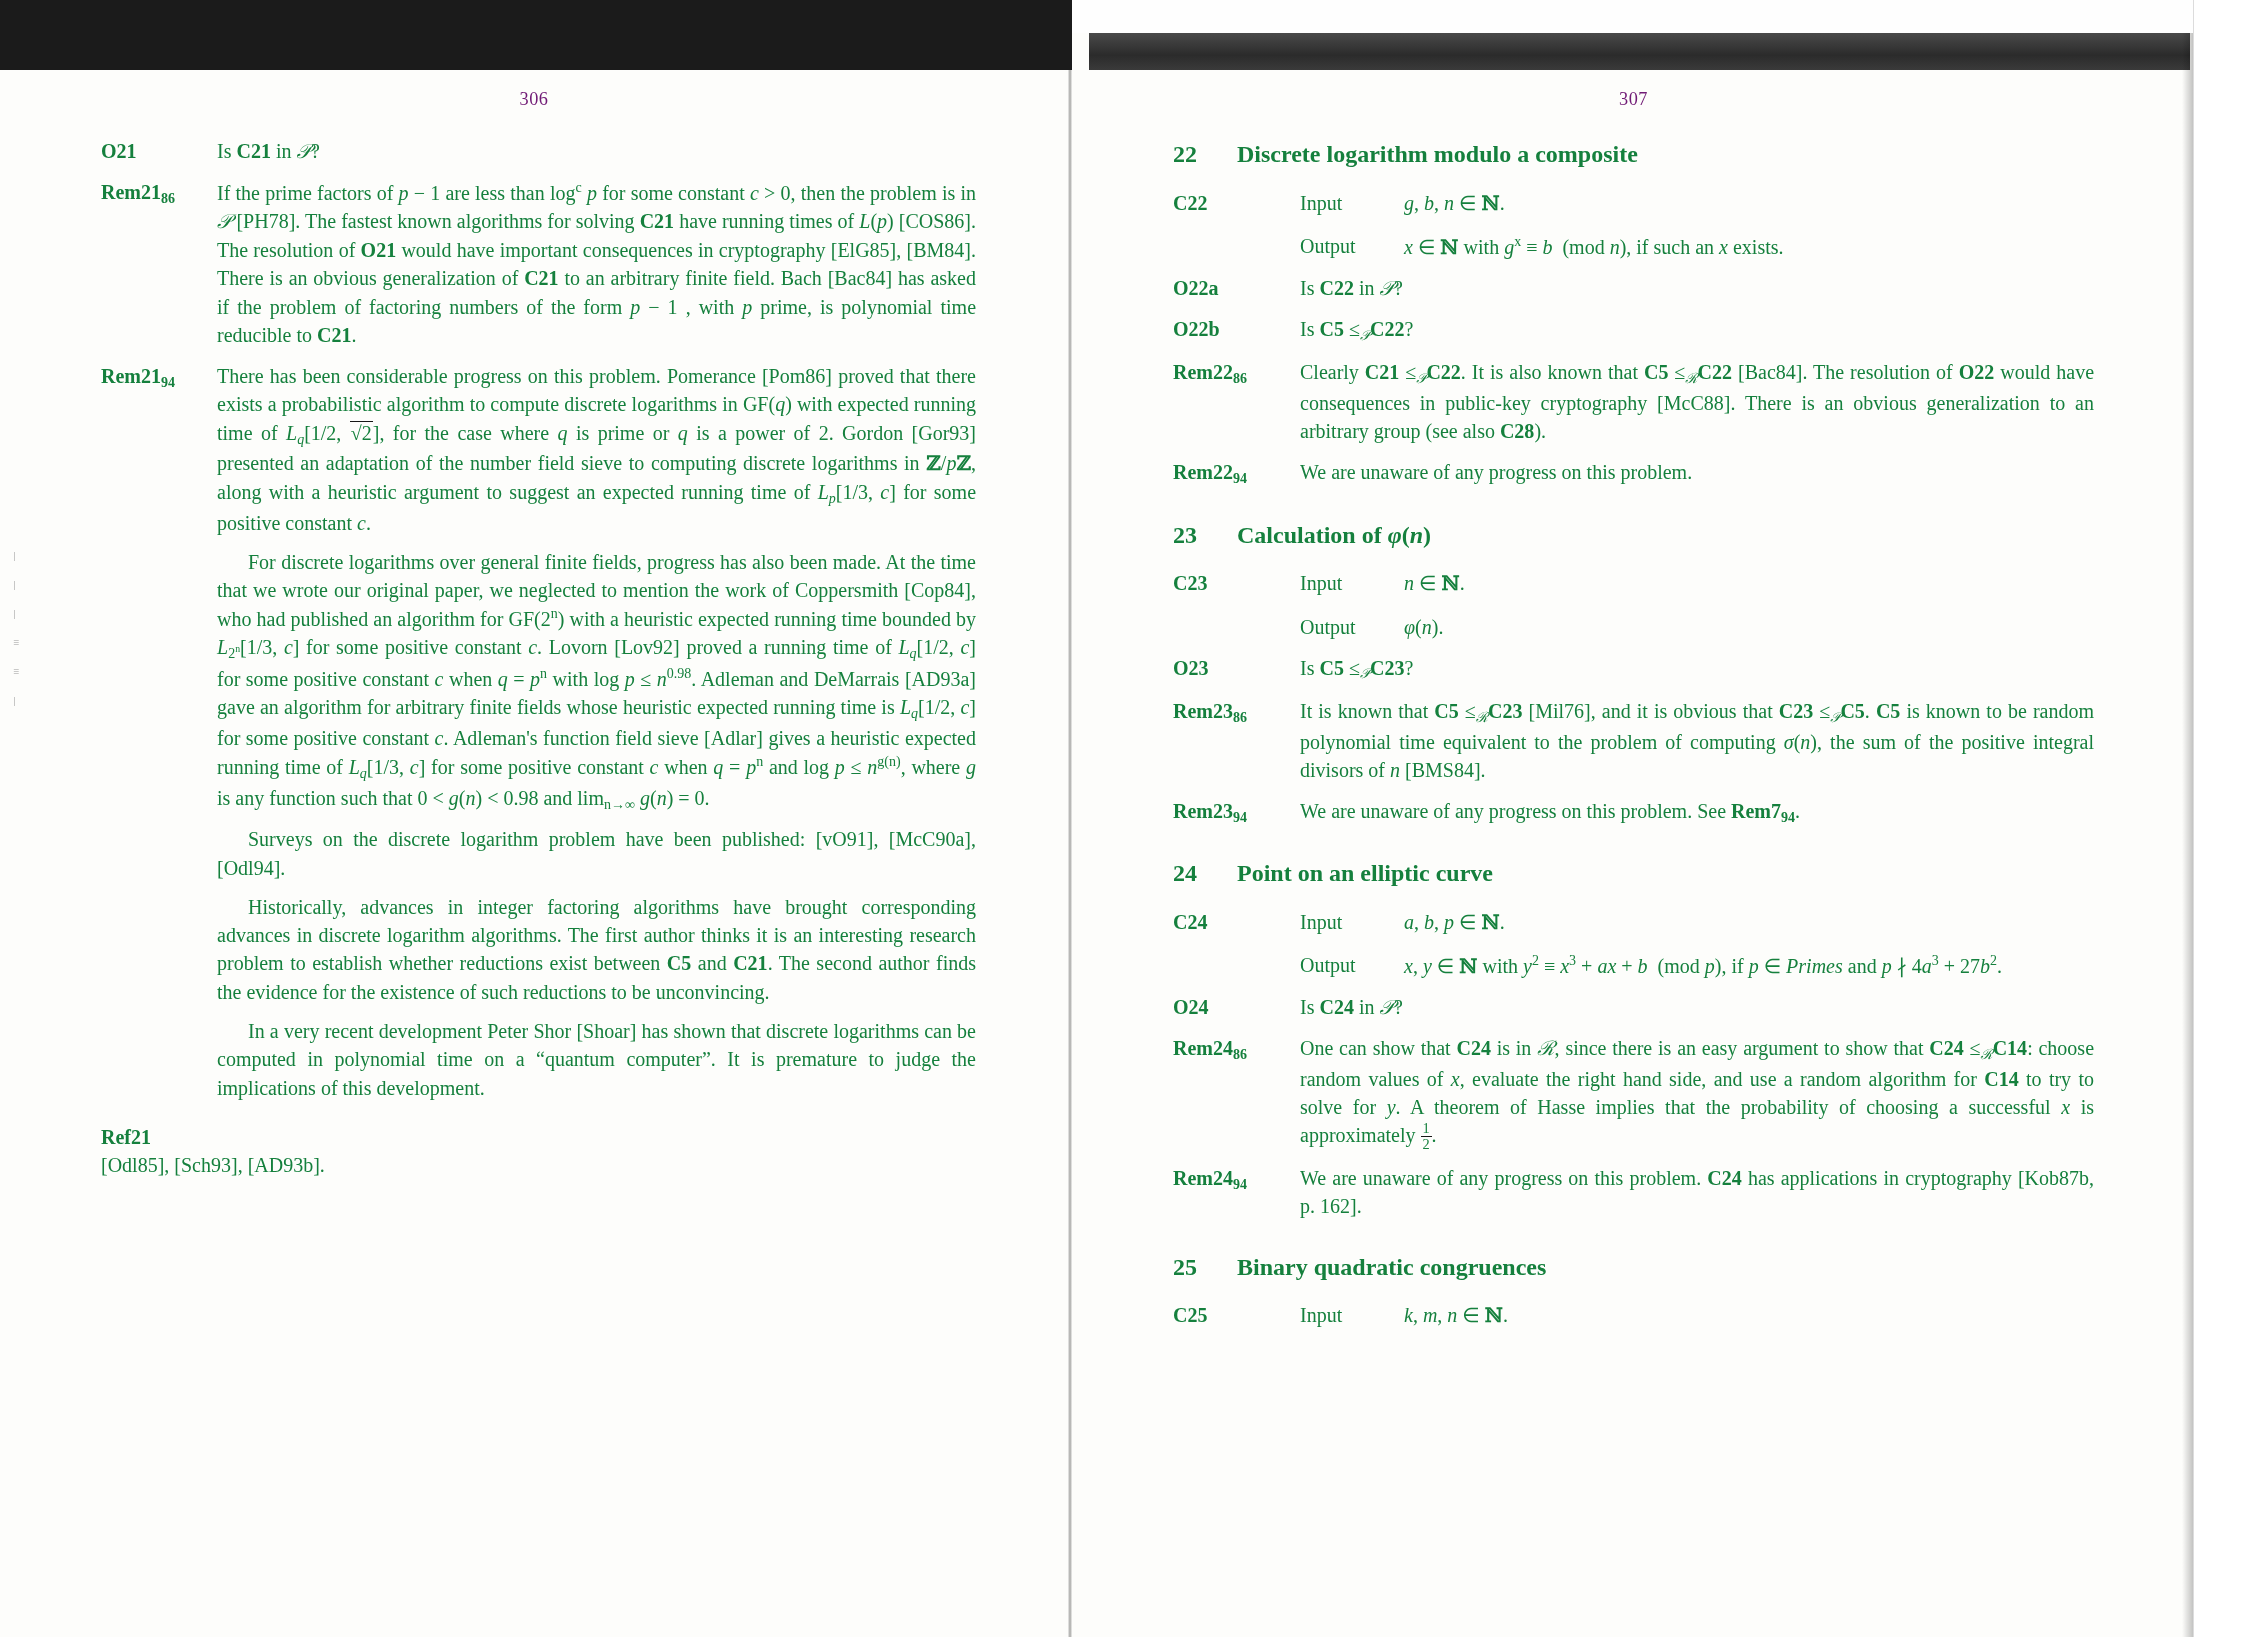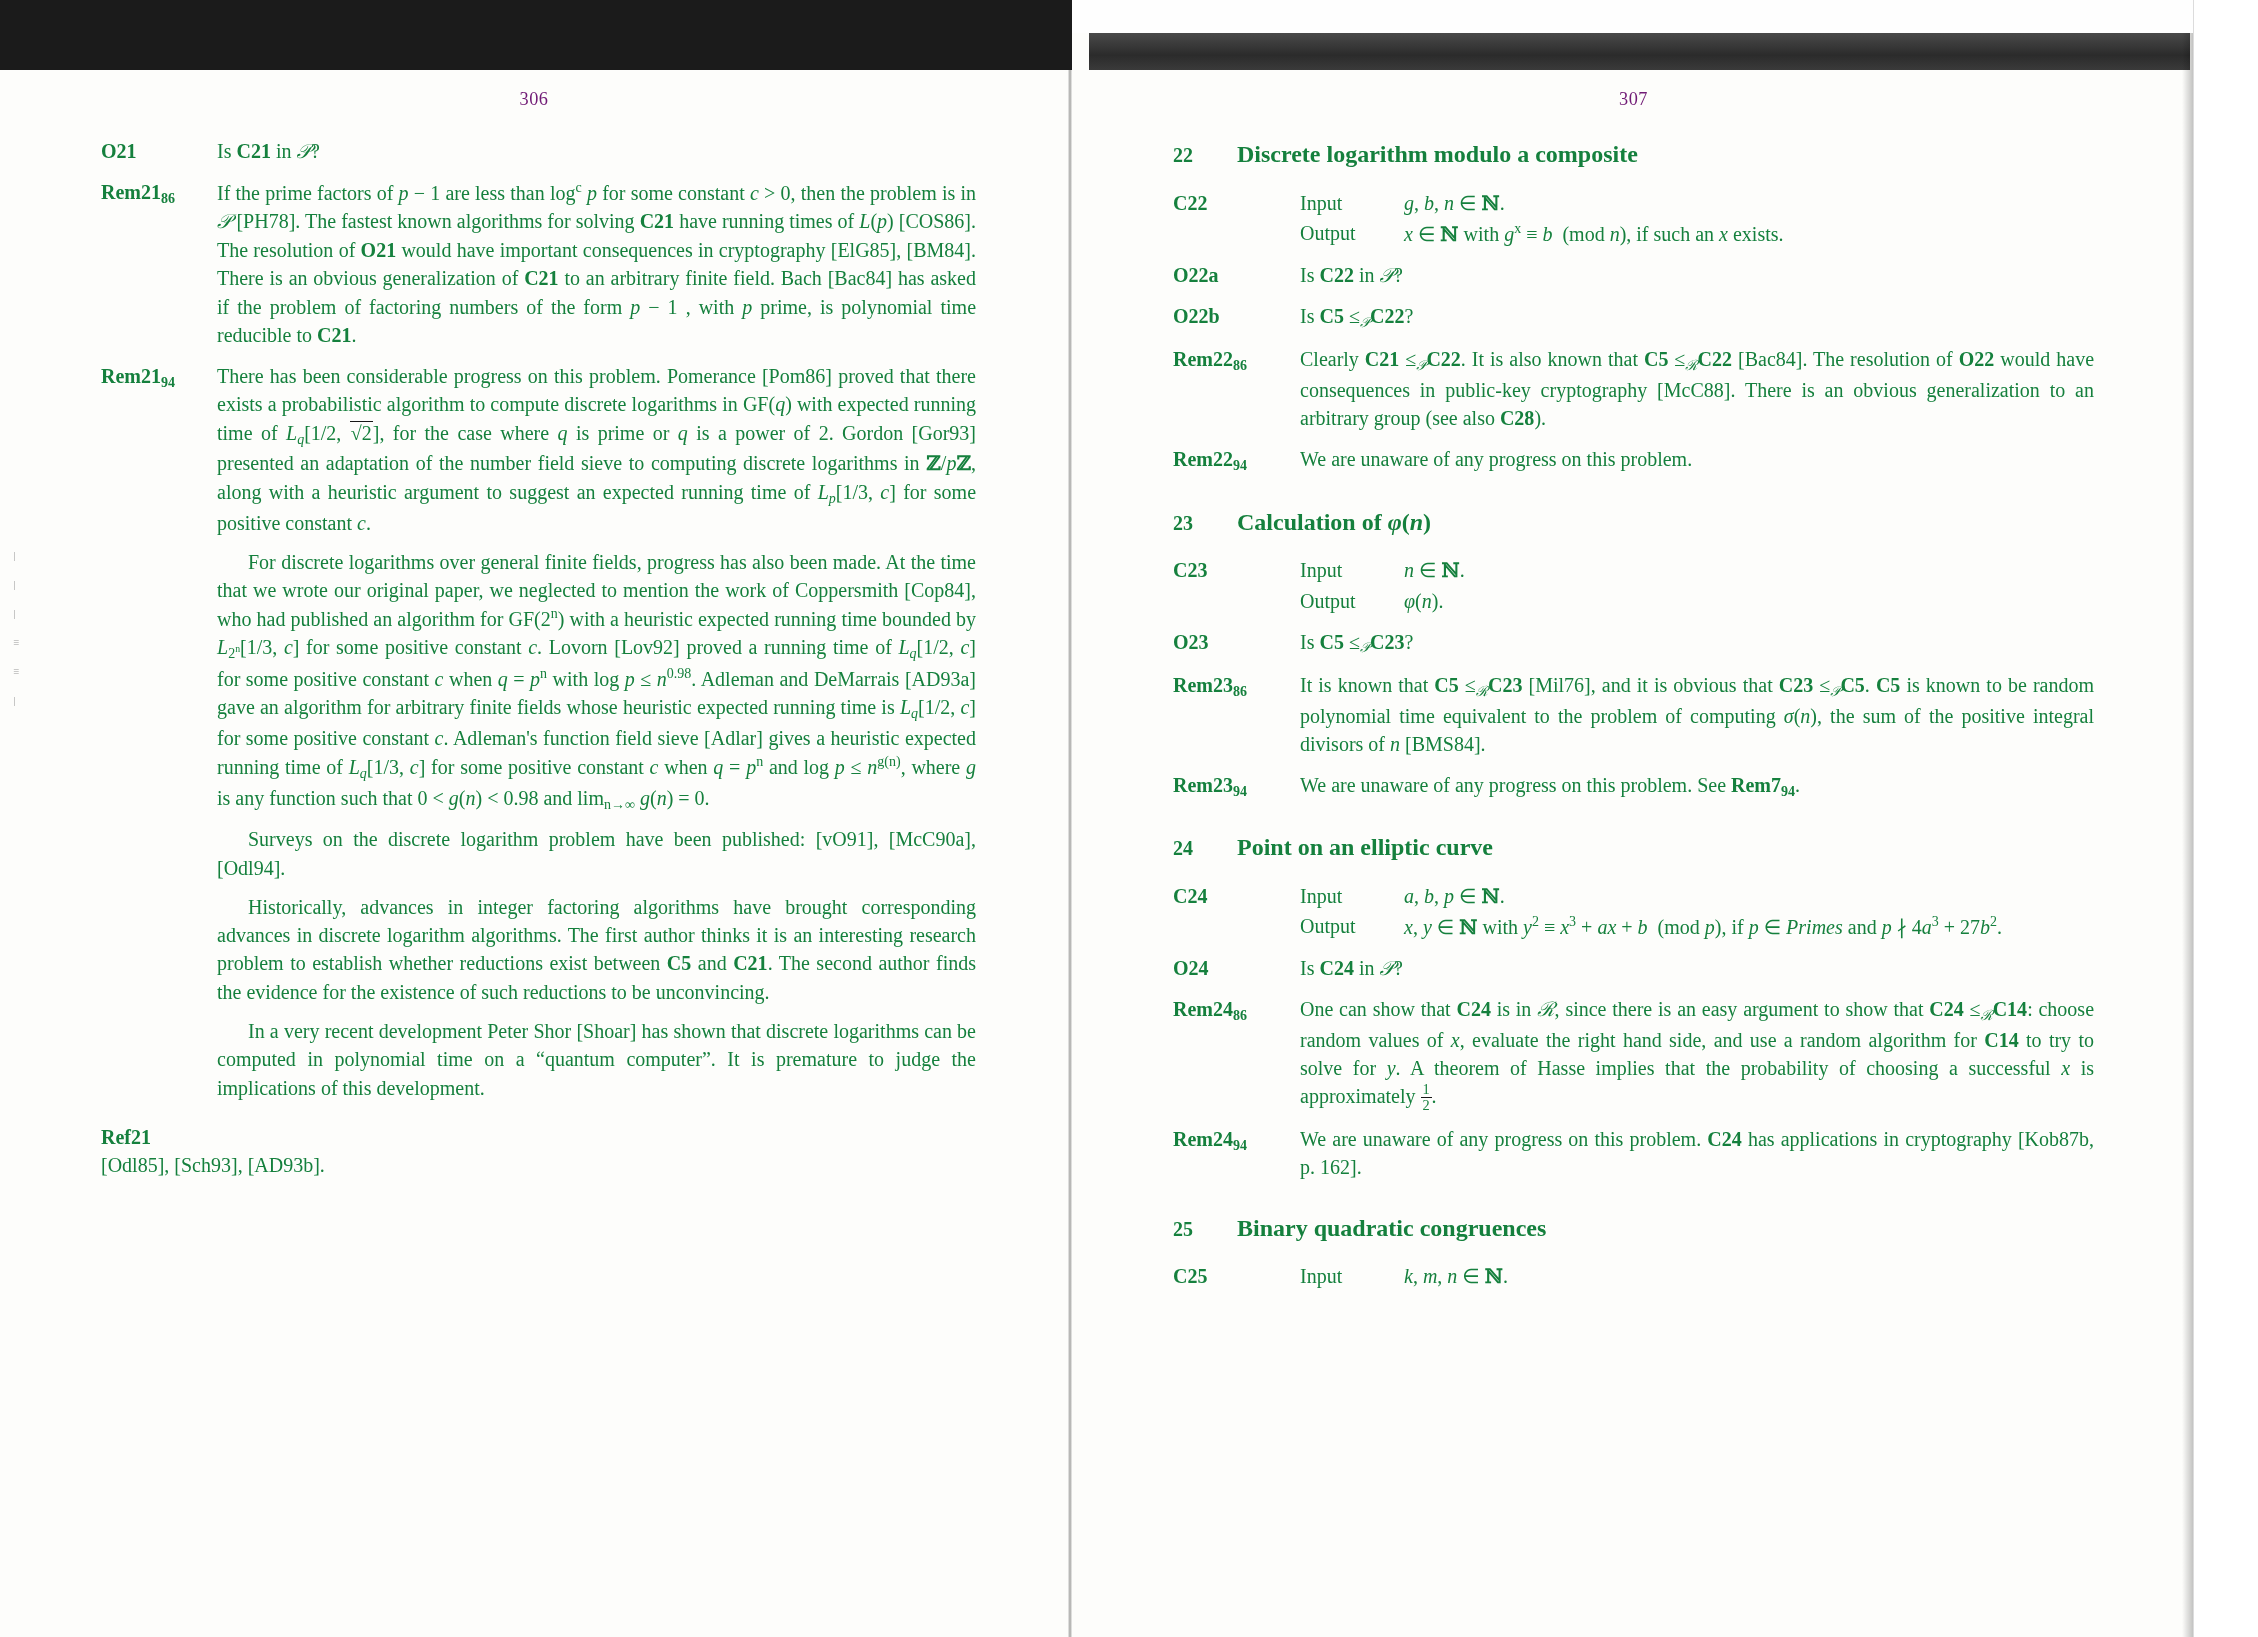--- a/index.html
+++ b/index.html
@@ -119,33 +119,33 @@
   .para {
     text-indent: 31px;
     text-align: justify;
     margin-top: 10.6px;
   }
   .para.first { text-indent: 0; margin-top: 0; }
 
   .io-block {
     display: grid;
     grid-template-columns: 104px 1fr;
-    row-gap: 2px;
+    row-gap: 15px;
   }
   .io-block .k { }
   .io-block .v { }
 
   .section-head {
     display: flex;
     align-items: baseline;
     margin: 29px 0 17.4px 0;
   }
   .section-head .num {
     font-weight: bold;
-    font-size: 20px;
+    font-size: 24px;
     width: 64px;
     flex: 0 0 auto;
   }
   .section-head .title {
     font-weight: bold;
     font-size: 24px;
   }
   .section-head.first { margin-top: 7.7px; }
 
   i { font-style: italic; }

